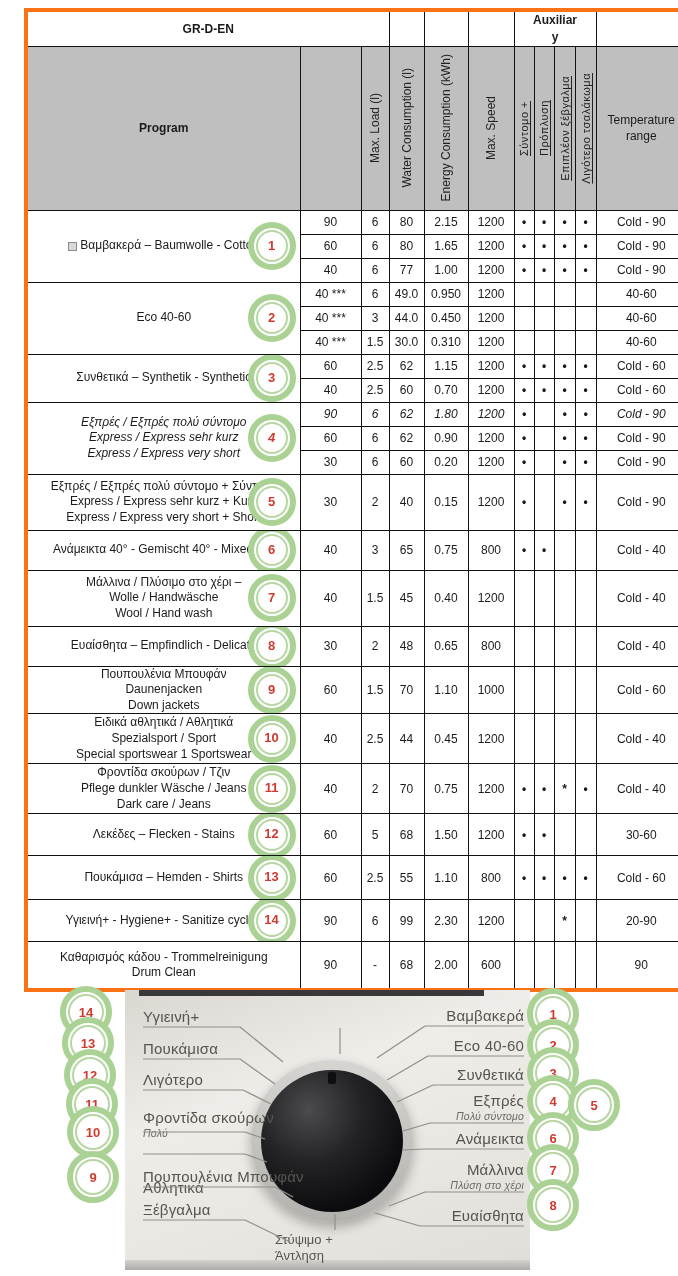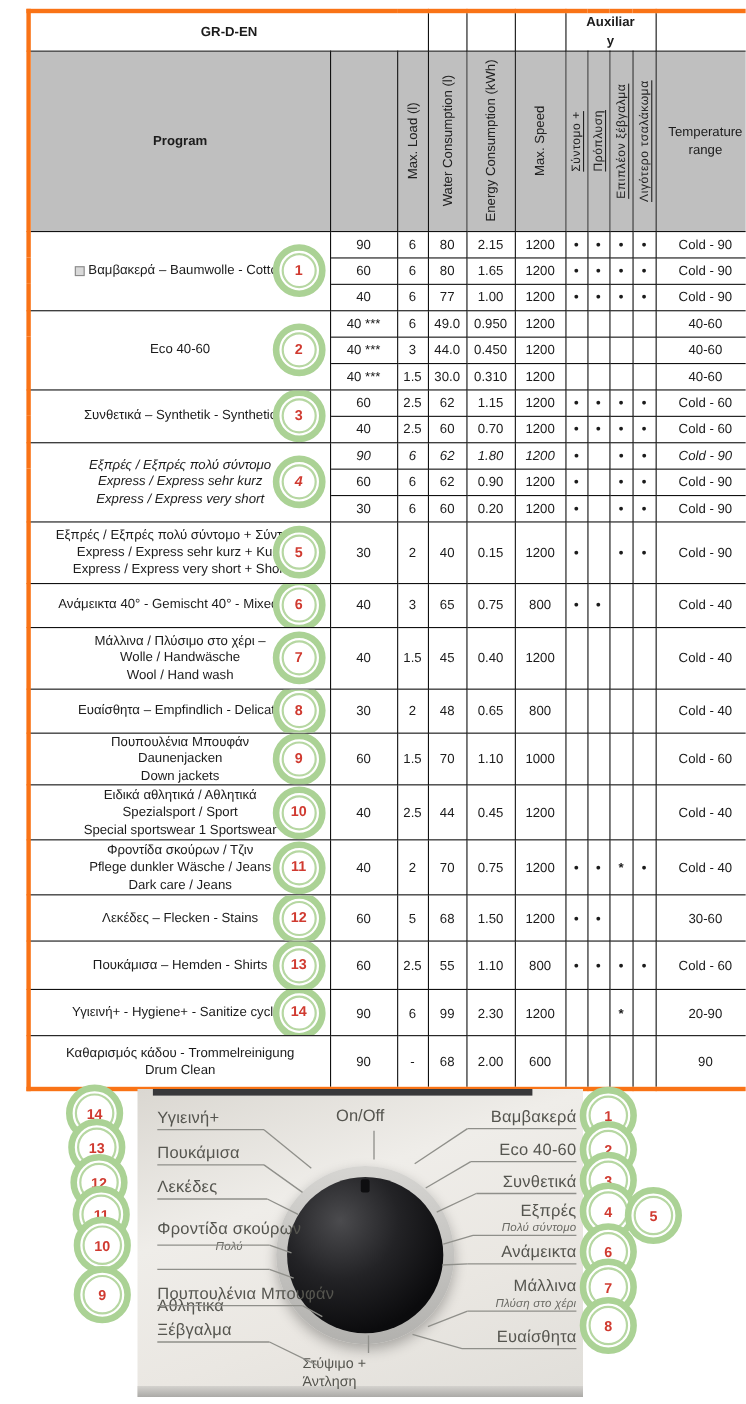--- a/index.html
+++ b/index.html
@@ -36,21 +36,21 @@
   .badge.on-page{width:52px;height:52px;}
 
   
   #panel{position:absolute;left:125px;top:990px;width:405px;height:280px;
          background:linear-gradient(160deg,#dad7d1 0%,#efede9 35%,#eae7e2 65%,#e0ded9 100%);}
   #panel .top-strip{position:absolute;top:0;left:14px;right:46px;height:6px;background:#38383a;}
   #panel .bottom-strip{position:absolute;bottom:0;left:0;right:0;height:10px;
          background:linear-gradient(#d4d2ce,#abaaa7);}
   .p-label{position:absolute;color:#55554f;font-size:15px;letter-spacing:.2px;line-height:1.1;}
   .p-label .sub{display:block;font-size:10.5px;font-style:italic;color:#6a6a64;margin-top:1px;}
-  .p-left{left:18px;text-align:center;}
+  .p-left{left:18px;text-align:left;}
   .p-right{right:6px;text-align:right;}
   #onoff{left:0;right:0;top:16px;position:absolute;text-align:center;color:#55554f;font-size:15px;}
   #spin-label{position:absolute;left:150px;top:242px;color:#55554f;font-size:13px;
               line-height:1.25;white-space:pre-line;}
   #bezel{position:absolute;left:126px;top:70px;width:162px;height:162px;border-radius:50%;
          background:linear-gradient(#d6d5d2,#b2b1ae);box-shadow:0 5px 12px rgba(0,0,0,.28);}
   #knob{position:absolute;inset:10px;border-radius:50%;
         background:radial-gradient(circle at 34% 28%,#4b4b4e 0%,#232326 38%,#0b0b0d 75%);}
   #knob::after{content:"";position:absolute;left:50%;top:2px;width:8px;height:12px;
         transform:translateX(-50%);background:#0e0e10;border-radius:2px;}
@@ -444,32 +444,31 @@
           <line x1="300" y1="159" x2="277" y2="160"></line>
         <line x1="300" y1="202" x2="399" y2="202"></line>
           <line x1="300" y1="202" x2="264" y2="216"></line>
         <line x1="295" y1="236" x2="399" y2="236"></line>
           <line x1="295" y1="236" x2="250" y2="223"></line>
         <line x1="215" y1="38" x2="215" y2="64"></line>
         <line x1="210" y1="224" x2="210" y2="240"></line>
       </g>
     </svg>
 
-    <div id="onoff">On/Off</div>
     <div id="spin-label">Στύψιμο +
 Άντληση</div>
 
     <div id="bezel">
       <div id="knob"></div>
     </div>
 
     <div id="panel-labels">
         <div class="p-label p-left" style="top: 19px;"><span>Υγιεινή+</span></div>
         <div class="p-label p-left" style="top: 51px;"><span>Πουκάμισα</span></div>
-        <div class="p-label p-left" style="top: 82px;"><span>Λεκέδες</span></div>
+        <div class="p-label p-left" style="top: 82px;"><span>Λιγότερο</span></div>
         <div class="p-label p-left" style="top: 120px;"><span>Φροντίδα σκούρων</span><span class="sub">Πολύ</span></div>
         <div class="p-label p-left" style="top: 146px; margin-top: 44px;"><span>Αθλητικά</span></div>
         <div class="p-label p-left" style="top: 179px;"><span>Πουπουλένια Μπουφάν</span></div>
         <div class="p-label p-left" style="top: 212px;"><span>Ξέβγαλμα</span></div>
         <div class="p-label p-right" style="top: 18px;"><span>Βαμβακερά</span></div>
         <div class="p-label p-right" style="top: 48px;"><span>Eco 40-60</span></div>
         <div class="p-label p-right" style="top: 77px;"><span>Συνθετικά</span></div>
         <div class="p-label p-right" style="top: 103px;"><span>Εξπρές</span><span class="sub">Πολύ σύντομο</span></div>
         <div class="p-label p-right" style="top: 141px;"><span>Ανάμεικτα</span></div>
         <div class="p-label p-right" style="top: 172px;"><span>Μάλλινα</span><span class="sub">Πλύση στο χέρι</span></div>

